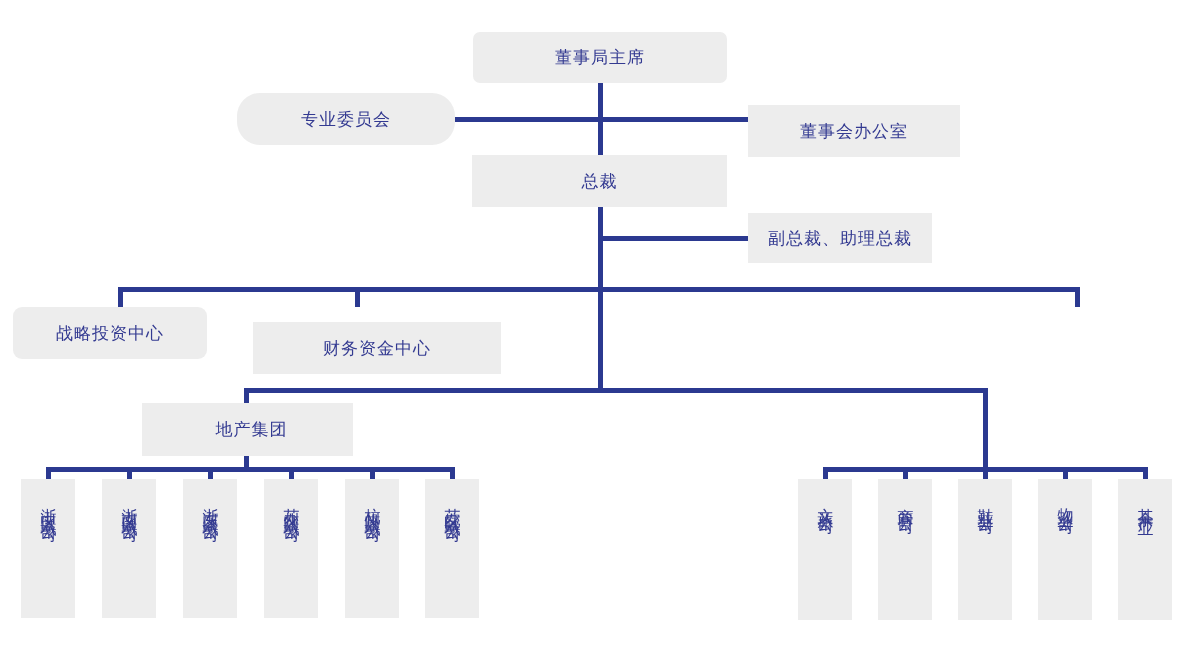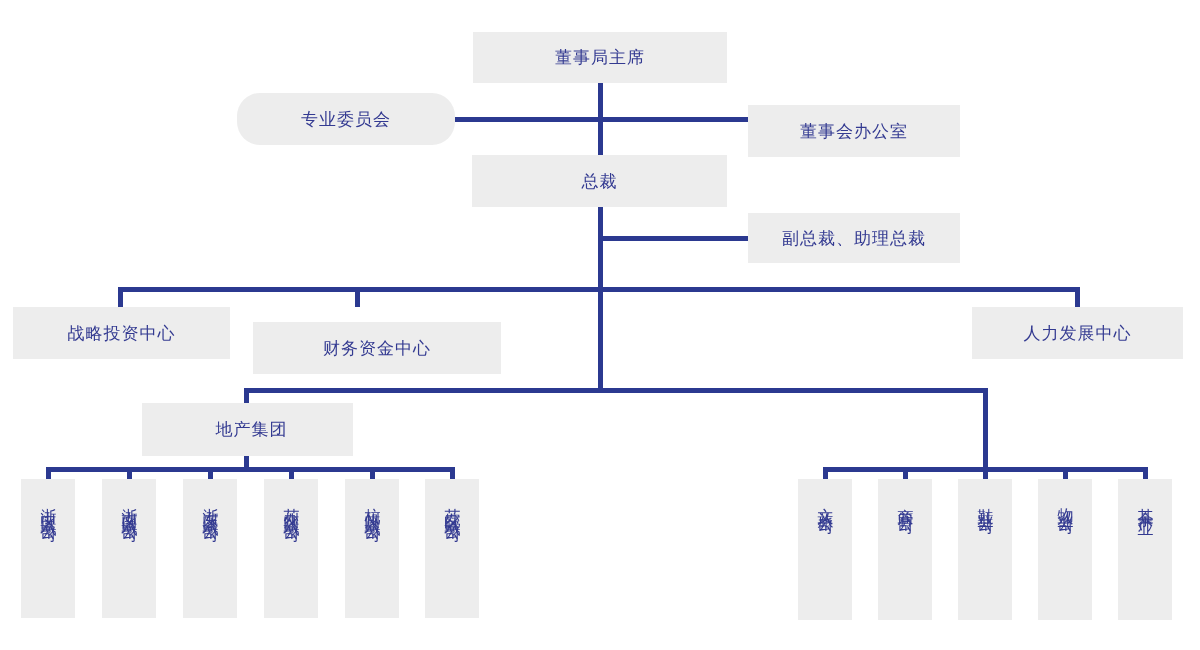--- a/index.html
+++ b/index.html
@@ -66,29 +66,28 @@
   <div class="ln" style="left:370px; top:467px; width:5px;   height:12px;"></div>
   <div class="ln" style="left:450px; top:467px; width:5px;   height:12px;"></div>
 
   <div class="ln" style="left:823px; top:467px; width:324px; height:5px;"></div>
   <div class="ln" style="left:823px; top:467px; width:5px;   height:12px;"></div>
   <div class="ln" style="left:903px; top:467px; width:5px;   height:12px;"></div>
   <div class="ln" style="left:983px; top:467px; width:5px;   height:12px;"></div>
   <div class="ln" style="left:1063px;top:467px; width:5px;   height:12px;"></div>
   <div class="ln" style="left:1143px;top:467px; width:5px;   height:12px;"></div>
 
-  <div class="box" style="left:473px; top:32px;  width:254px; height:51px;">董事局主席</div>
+  <div class="box" style="left:473px; top:32px;  width:254px; height:51px;border-radius:7px;">董事局主席</div>
   <div class="box" style="left:237px; top:93px;  width:218px; height:52px;border-radius:23px;">专业委员会</div>
   <div class="box" style="left:748px; top:93px;  width:212px; height:52px;margin-top:12px;">董事会办公室</div>
   <div class="box" style="left:472px; top:155px; width:255px; height:52px;text-align:right;">总裁</div>
-  <div class="box" style="left:748px; top:213px; width:212px; height:50px;">副总裁、助理总裁</div>
+  <div class="box" style="left:748px; top:213px; width:184px; height:50px;">副总裁、助理总裁</div>
 
-  <div class="box" style="left:13px;  top:307px; width:217px; height:52px;">战略投资中心</div>
+  <div class="box" style="left:13px;  top:307px; width:194px; height:52px;border-radius:9px;">战略投资中心</div>
   <div class="box" style="left:253px; top:322px; width:248px; height:52px;">财务资金中心</div>
-  <div class="box" style="left:972px; top:307px; width:211px; height:52px;">人力发展中心</div>
 
   <div class="box" style="left:142px; top:403px; width:211px; height:53px;padding-left:8px;">地产集团</div>
 
   <div class="box vbox" style="left:21px;  top:479px; width:54px; height:139px;">浙中区域公司</div>
   <div class="box vbox" style="left:102px; top:479px; width:54px; height:139px;">浙南区域公司</div>
   <div class="box vbox" style="left:183px; top:479px; width:54px; height:139px;">浙东区域公司</div>
   <div class="box vbox" style="left:264px; top:479px; width:54px; height:139px;">苏州区域公司</div>
   <div class="box vbox" style="left:345px; top:479px; width:54px; height:139px;">杭州区域公司</div>
   <div class="box vbox" style="left:425px; top:479px; width:54px; height:139px;">苏皖区域公司</div>
 

